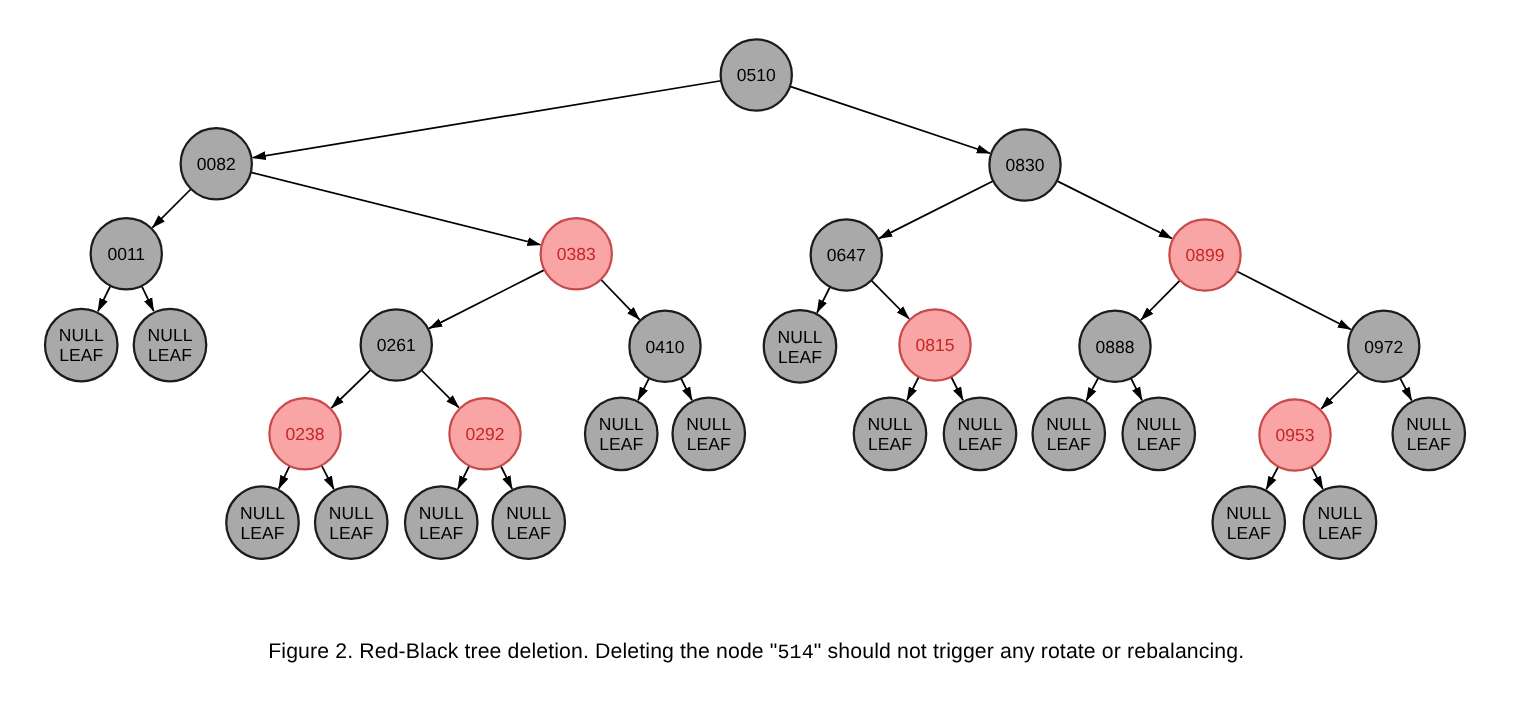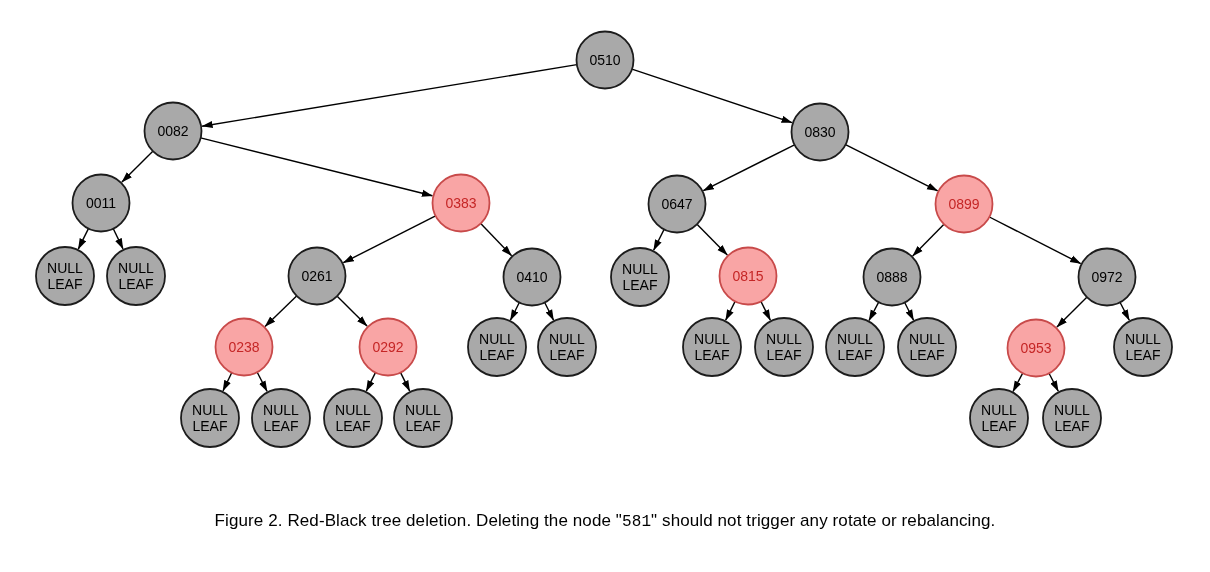--- a/index.html
+++ b/index.html
@@ -207,14 +207,14 @@
           <circle cx="999" cy="418" r="29" fill="#a9a9a9" stroke="#1c1c1c" stroke-width="1.8"></circle>
           <text x="999" y="415" fill="#000000">NULL<tspan x="999" dy="16">LEAF</tspan></text>
         </g>
         <g>
           <circle cx="1072" cy="418" r="29" fill="#a9a9a9" stroke="#1c1c1c" stroke-width="1.8"></circle>
           <text x="1072" y="415" fill="#000000">NULL<tspan x="1072" dy="16">LEAF</tspan></text>
         </g>
       </g>
     </svg>
 
-  <div class="caption"><span class="cap-italic">Figure 2.</span><span> Red-Black tree deletion. Deleting the node "</span><span class="cap-mono">581</span><span>" should not trigger any rotate or rebalancing.</span></div>
+  <div class="caption"><span class="cap-italic">Figure 2.</span><span> Red-Black tree deletion. Deleting the node "</span><span class="cap-mono">514</span><span>" should not trigger any rotate or rebalancing.</span></div>
 </div>
 
 </body></html>

